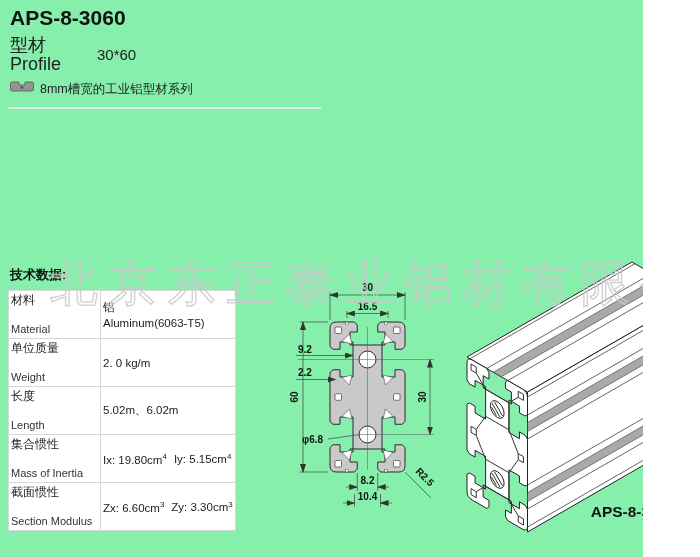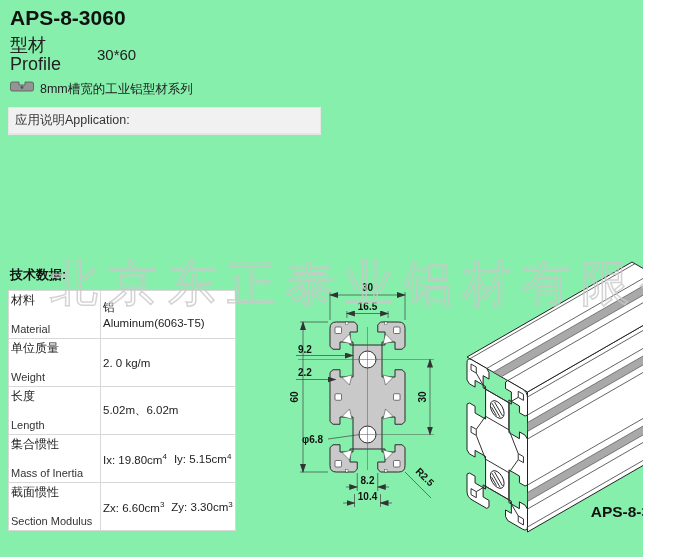--- a/index.html
+++ b/index.html
@@ -49,21 +49,20 @@
 
   <div class="series-row">
     <svg width="24" height="11" viewBox="0 0 24 11">
       <path d="M2,1 H9 V4 H15 V1 H22 Q23.5,1 23.5,3 V8 Q23.5,10 22,10 H2 Q0.5,10 0.5,8 V3 Q0.5,1 2,1 Z" fill="#949494" stroke="#555" stroke-width="0.8"></path>
       <circle cx="12" cy="6.5" r="1.4" fill="#555"></circle>
     </svg>
     <span>8mm槽宽的工业铝型材系列</span>
   </div>
 
   <div class="app-box">
-    <div class="app-head">应用说明Application:</div>
   </div>
 
   <div class="tech-title">技术数据:</div>
 
   <table class="tech">
     <tbody>
       <tr>
         <td class="lbl">
           <div class="lbl-cn">材料</div>
           <div class="lbl-en">Material</div>

